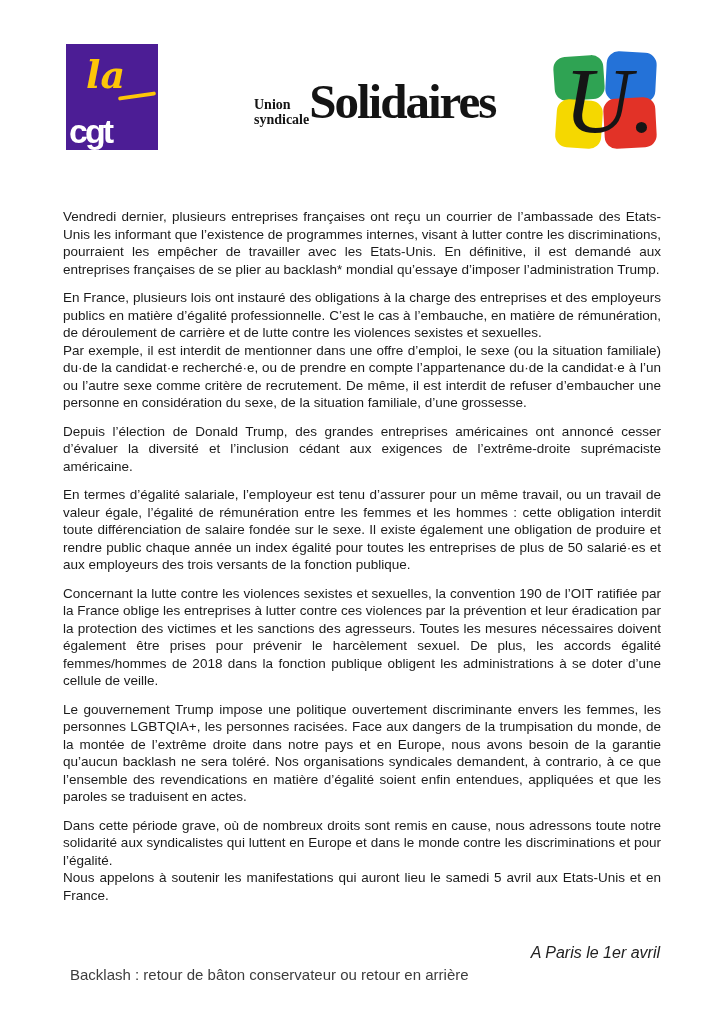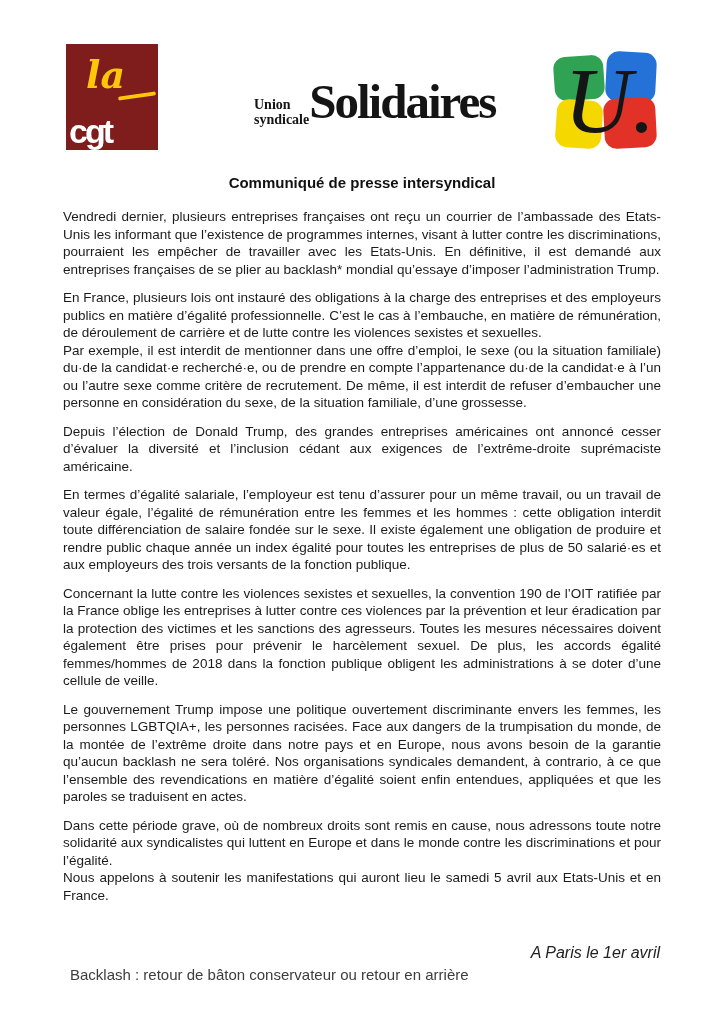--- a/index.html
+++ b/index.html
@@ -99,21 +99,21 @@
     font-size: 15px; color: #3d3d3d;
   }
 </style>
 </head>
 <body>
 
 <div class="page">
 
   <header class="logos">
 
-    <div class="logo logo-cgt" style="background-color: #7f1d1d;">
+    <div class="logo logo-cgt" style="background-color: #4c1d95;">
       <span class="cgt-la" style="color: rgb(253, 198, 8);">la</span>
       <span class="cgt-swash" style="background-color: rgb(253, 198, 8);"></span>
       <span class="cgt-main">cgt</span>
     </div>
 
     <div class="logo logo-solidaires">
       <div class="sol-sup">Union syndicale</div>
       <div class="sol-main">Solidaires</div>
       <div class="sol-underline" style="background-color: rgb(214, 26, 127);"></div>
     </div>
@@ -124,21 +124,20 @@
         <rect x="6" y="8" width="50" height="44" rx="12" transform="rotate(-4 31 30)" fill="#2fa353"></rect>
         <rect x="58" y="4" width="50" height="50" rx="12" transform="rotate(3 83 29)" fill="#2472d8"></rect>
         <rect x="8" y="52" width="46" height="48" rx="12" transform="rotate(4 31 76)" fill="#f5d800"></rect>
         <rect x="56" y="50" width="52" height="50" rx="12" transform="rotate(-3 82 75)" fill="#e23227"></rect>
         <text x="16" y="84" class="fsu-u">U.</text>
       </svg>
     </div>
 
   </header>
 
-  <h1 class="title">Communiqué de presse intersyndical</h1>
 
   <main class="body">
     <p>Vendredi dernier, plusieurs entreprises françaises ont reçu un courrier de l’ambassade des Etats-Unis les informant que l’existence de programmes internes, visant à lutter contre les discriminations, pourraient les empêcher de travailler avec les Etats-Unis. En définitive, il est demandé aux entreprises françaises de se plier au backlash* mondial qu’essaye d’imposer l’administration Trump.</p>
     <p>En France, plusieurs lois ont instauré des obligations à la charge des entreprises et des employeurs publics en matière d’égalité professionnelle. C’est le cas à l’embauche, en matière de rémunération, de déroulement de carrière et de lutte contre les violences sexistes et sexuelles.
 Par exemple, il est interdit de mentionner dans une offre d’emploi, le sexe (ou la situation familiale) du·de la candidat·e recherché·e, ou de prendre en compte l’appartenance du·de la candidat·e à l’un ou l’autre sexe comme critère de recrutement. De même, il est interdit de refuser d’embaucher une personne en considération du sexe, de la situation familiale, d’une grossesse.</p>
     <p>Depuis l’élection de Donald Trump, des grandes entreprises américaines ont annoncé cesser d’évaluer la diversité et l’inclusion cédant aux exigences de l’extrême-droite suprémaciste américaine.</p>
     <p>En termes d’égalité salariale, l’employeur est tenu d’assurer pour un même travail, ou un travail de valeur égale, l’égalité de rémunération entre les femmes et les hommes : cette obligation interdit toute différenciation de salaire fondée sur le sexe. Il existe également une obligation de produire et rendre public chaque année un index égalité pour toutes les entreprises de plus de 50 salarié·es et aux employeurs des trois versants de la fonction publique.</p>
     <p>Concernant la lutte contre les violences sexistes et sexuelles, la convention 190 de l’OIT ratifiée par la France oblige les entreprises à lutter contre ces violences par la prévention et leur éradication par la protection des victimes et les sanctions des agresseurs. Toutes les mesures nécessaires doivent également être prises pour prévenir le harcèlement sexuel. De plus, les accords égalité femmes/hommes de 2018 dans la fonction publique obligent les administrations à se doter d’une cellule de veille.</p>
     <p>Le gouvernement Trump impose une politique ouvertement discriminante envers les femmes, les personnes LGBTQIA+, les personnes racisées. Face aux dangers de la trumpisation du monde, de la montée de l’extrême droite dans notre pays et en Europe, nous avons besoin de la garantie qu’aucun backlash ne sera toléré. Nos organisations syndicales demandent, à contrario, à ce que l’ensemble des revendications en matière d’égalité soient enfin entendues, appliquées et que les paroles se traduisent en actes.</p>
     <p class="bold">Dans cette période grave, où de nombreux droits sont remis en cause, nous adressons toute notre solidarité aux syndicalistes qui luttent en Europe et dans le monde contre les discriminations et pour l’égalité.

